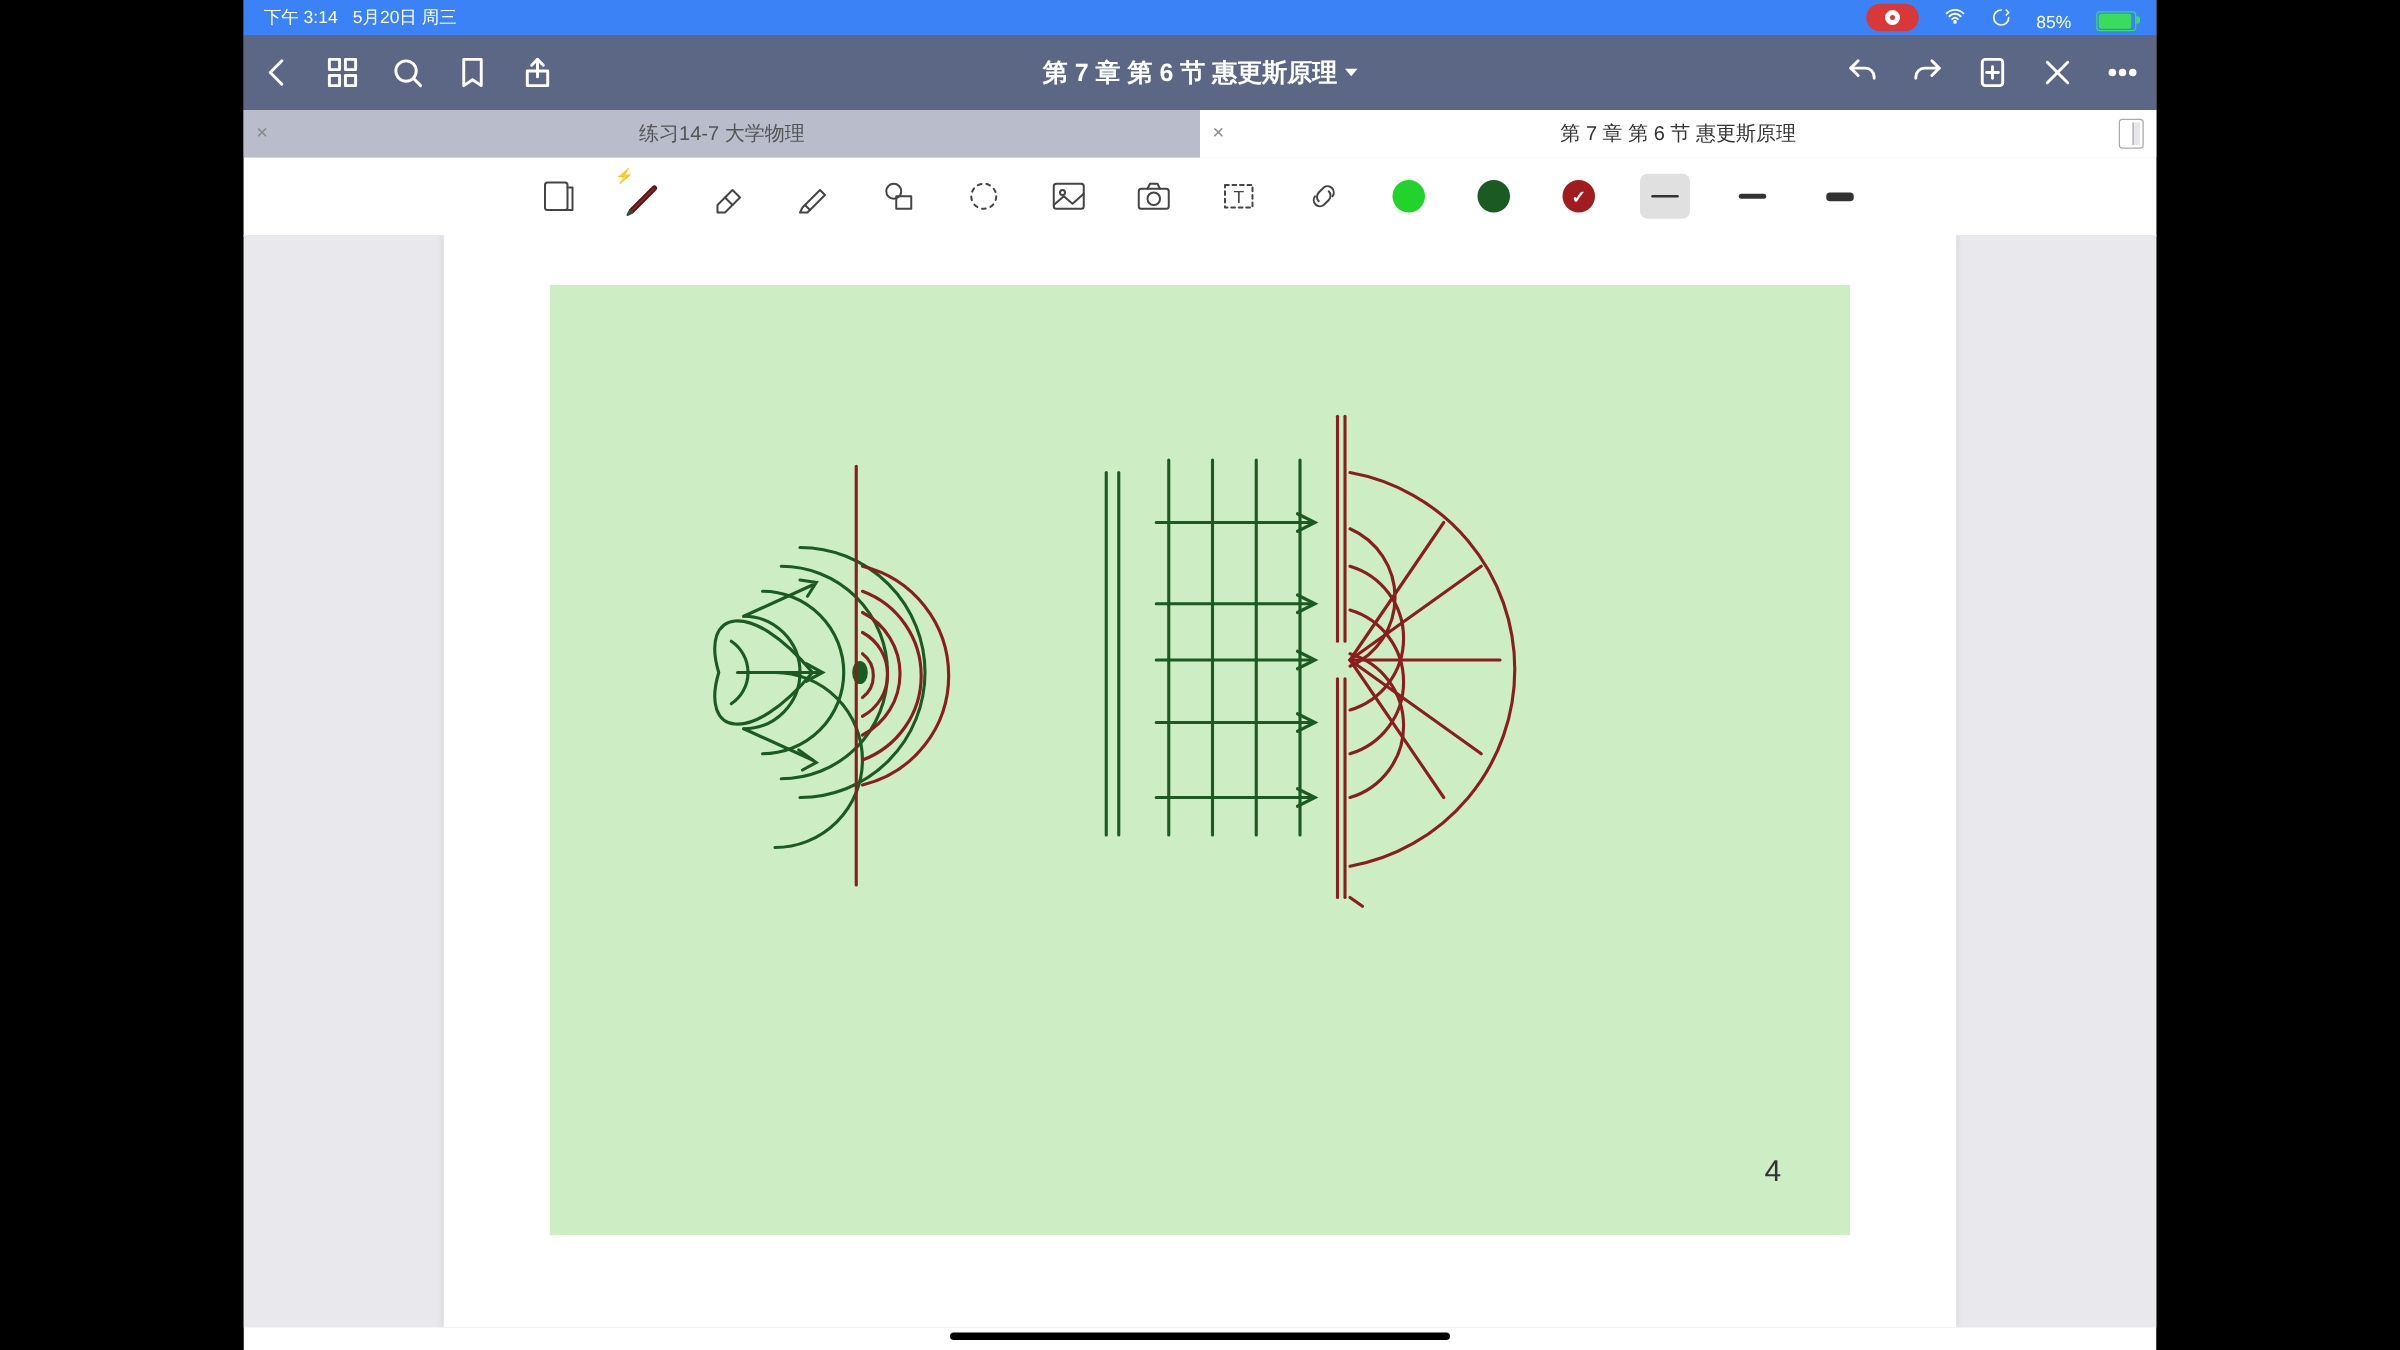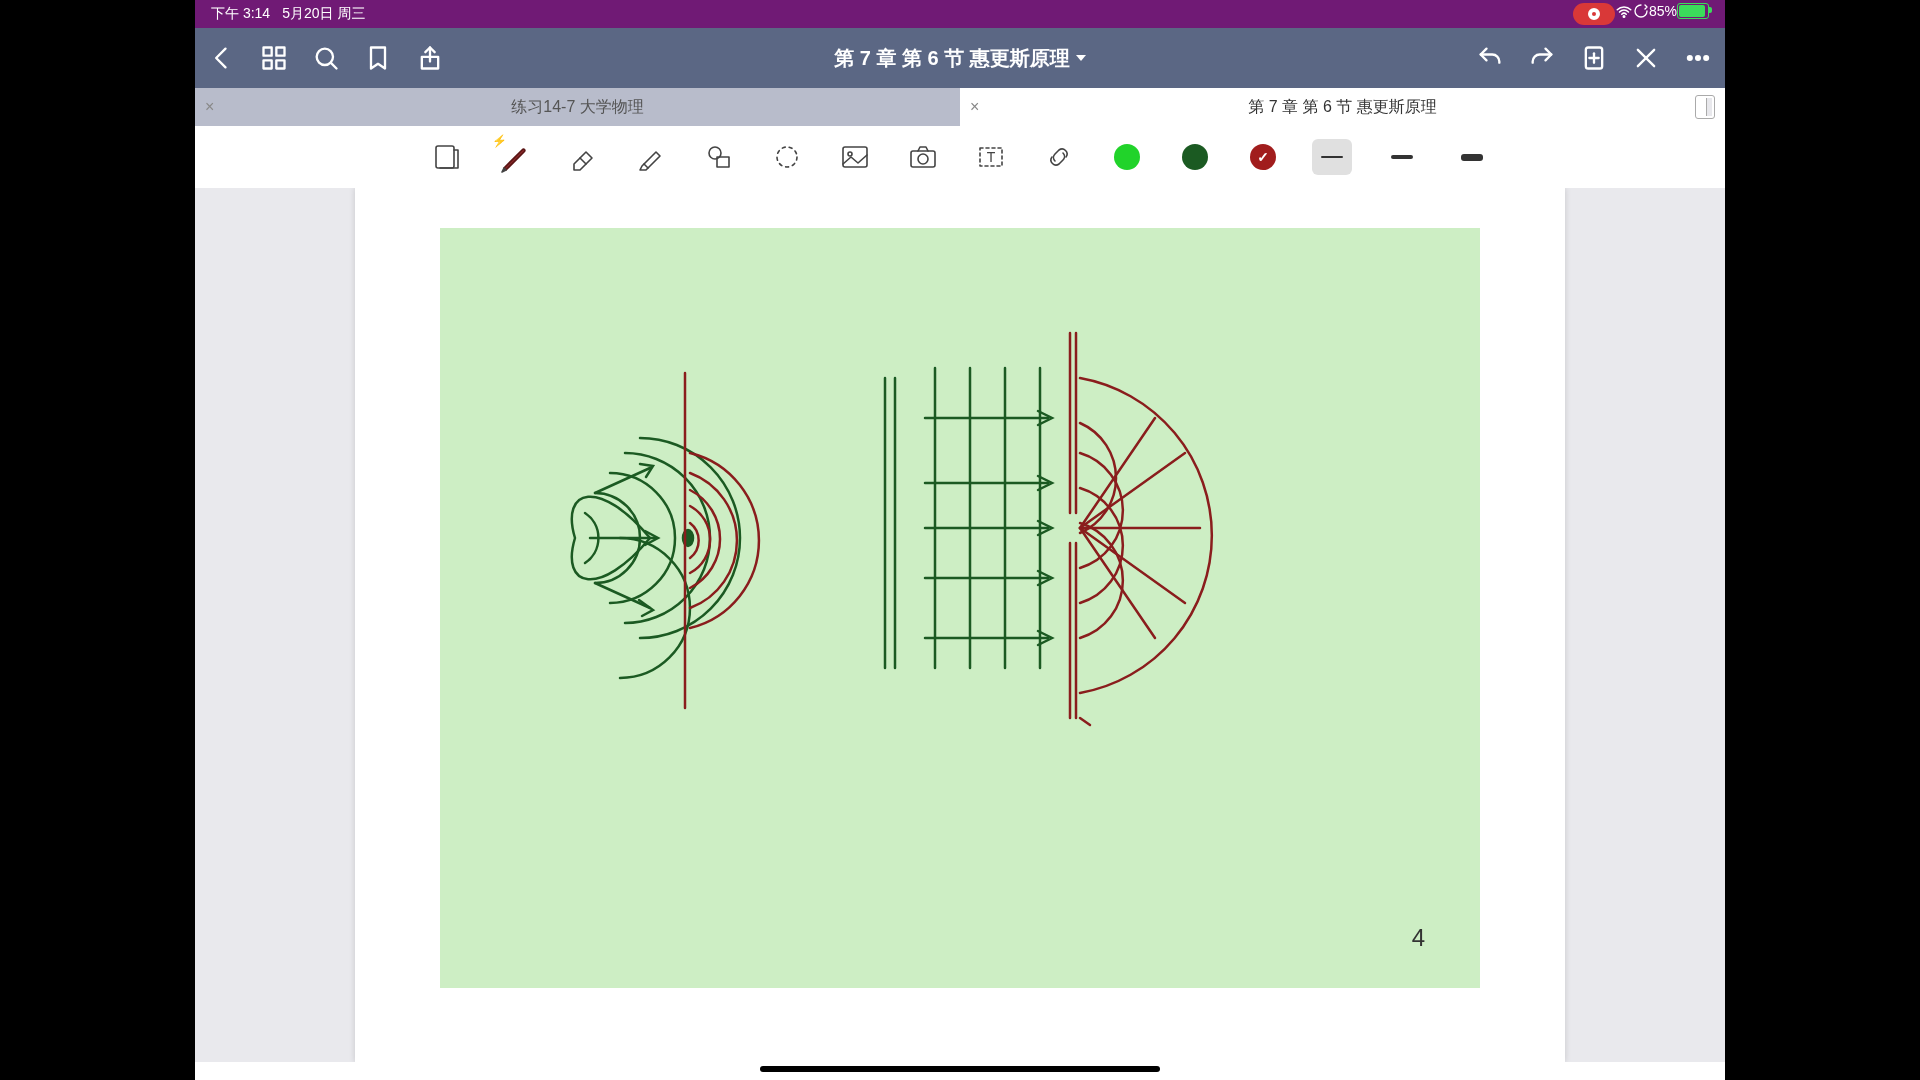--- a/index.html
+++ b/index.html
@@ -1,19 +1,19 @@
 <!DOCTYPE html>
 <html><head>
 <meta charset="utf-8">
 <style>
   html,body{margin:0;padding:0;width:1920px;height:1080px;background:#000;font-family:-apple-system,"PingFang SC",sans-serif;overflow:hidden}
   .device{position:absolute;left:195px;top:0;width:1530px;height:1080px;background:#fff}
-  .status-bar{height:28px;background:#701a75;display:flex;align-items:center;justify-content:space-between;padding:0 16px;color:#fff;font-size:14px}
+  .status-bar{height:28px;background:#3b82f6;display:flex;align-items:center;justify-content:space-between;padding:0 16px;color:#fff;font-size:14px}
   .status-left{display:flex;gap:12px}
-  .status-right{display:flex;align-items:flex-start;gap:0}
+  .status-right{display:flex;align-items:flex-end;gap:20px}
   .rec-pill{background:#d93838;border-radius:14px;width:42px;height:22px;display:flex;align-items:center;justify-content:center}
   .rec-dot{width:12px;height:12px;border-radius:50%;background:#fff;border:2px solid #fff;box-sizing:border-box;position:relative}
   .rec-dot::after{content:"";position:absolute;inset:2px;border-radius:50%;background:#d93838}
   .battery{width:30px;height:14px;border:1px solid #3bdc5b;border-radius:3px;position:relative}
   .battery::after{content:"";position:absolute;right:-4px;top:3px;width:3px;height:6px;background:#3bdc5b;border-radius:0 2px 2px 0}
   .battery-fill{position:absolute;left:1px;top:1px;bottom:1px;width:85%;background:#3bdc5b;border-radius:2px}
   .nav-bar{height:60px;background:#5b6784;display:flex;align-items:center;justify-content:space-between;padding:0 12px;color:#fff}
   .nav-left,.nav-right{display:flex;align-items:center;gap:22px}
   .nav-icon{width:30px;height:30px;display:flex;align-items:center;justify-content:center;cursor:pointer}
   .nav-title{display:flex;align-items:center;gap:6px;font-size:20px;font-weight:600}

